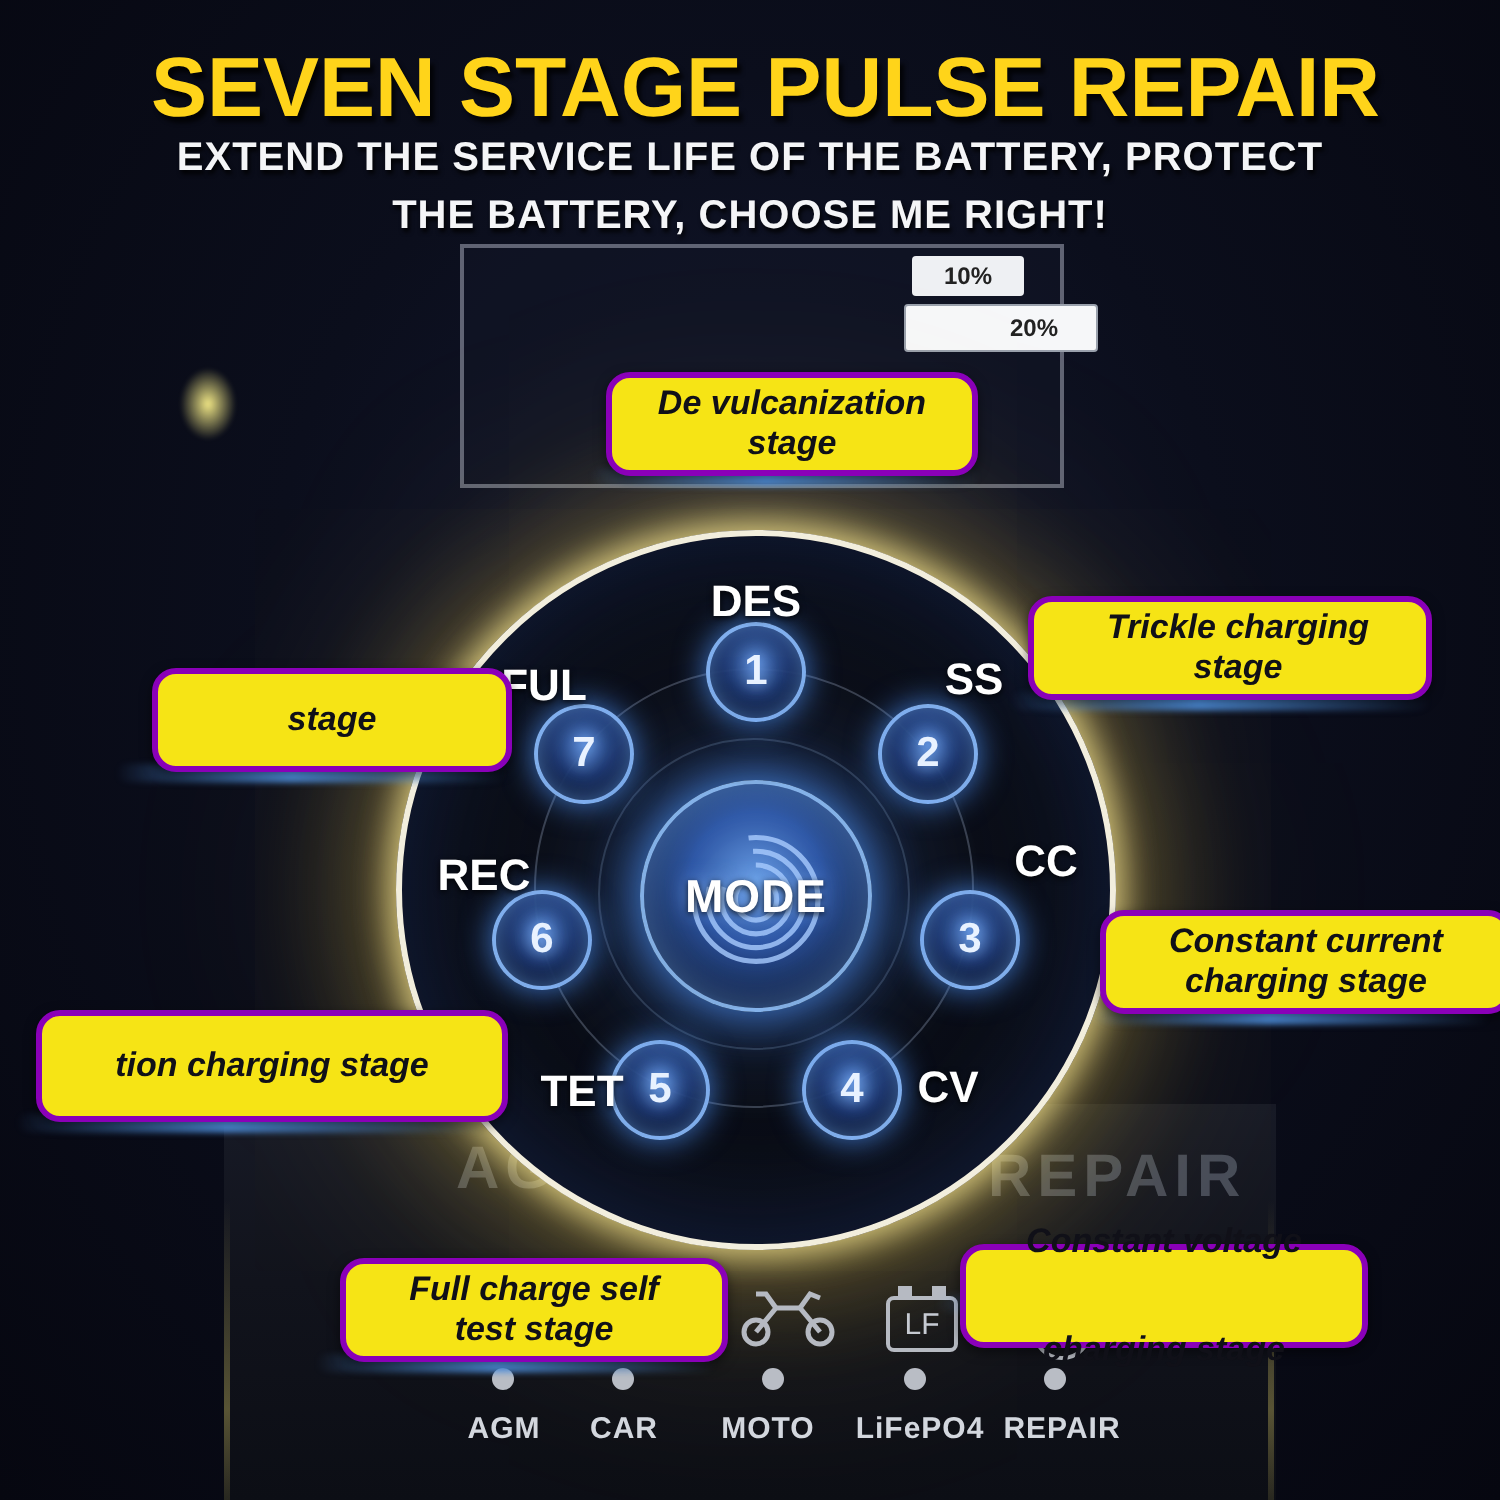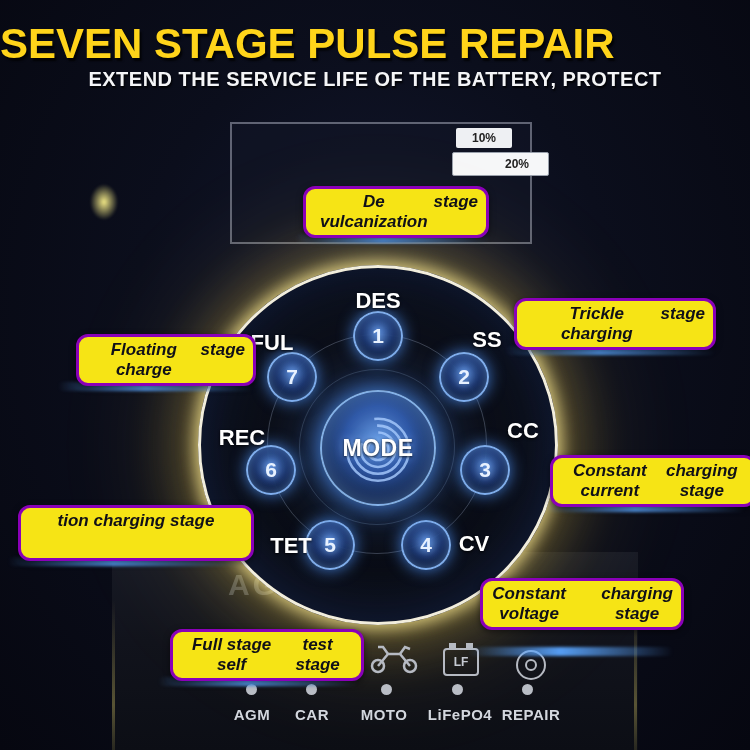--- a/index.html
+++ b/index.html
@@ -1,20 +1,20 @@
 <!DOCTYPE html>
 <html><head>
 <meta charset="utf-8">
 <style>
   html,body {margin:0; padding:0; background:#000;}
   .stage {position:relative; width:750px; height:750px; overflow:hidden;
     background:radial-gradient(ellipse at 50% 42%, #131830 0%, #0b0e1c 45%, #060710 100%);
     font-family:"Liberation Sans", sans-serif;}
 
-  .title {position:absolute; top:20px; left:0; width:690px; text-align:left;
+  .title {position:absolute; top:20px; left:0; width:690px; text-align:right;
     font-size:42px; font-weight:800; color:#ffd41a; letter-spacing:0;
     text-shadow:2px 3px 2px rgba(0,0,0,0.75); z-index:7;}
   .sub {position:absolute; left:0; width:750px; text-align:center; font-size:20px;
     font-weight:700; letter-spacing:0.5px; color:#f4f5f7;
     text-shadow:1px 2px 2px rgba(0,0,0,0.85); z-index:7;}
   .sub1 {top:68px;} .sub2 {top:97px;}
 
   .screen {position:absolute; left:230px; top:122px; width:298px; height:118px;
     border:2px solid rgba(195,200,215,0.45); background:rgba(18,22,38,0.55); z-index:1;}
   .readout {position:absolute; background:#eef0f3; color:#222; font-size:12px;
@@ -56,47 +56,48 @@
     background:radial-gradient(circle at 50% 42%, rgba(105,160,235,0.95) 0%, rgba(50,95,180,0.9) 38%, rgba(14,28,62,0.97) 72%, rgba(6,12,30,1) 100%);
     border:2px solid rgba(150,200,255,0.85);
     box-shadow:0 0 26px rgba(80,150,255,0.85), 0 0 60px rgba(60,120,230,0.4), inset 0 0 20px rgba(120,180,255,0.55);
     z-index:4; display:flex; align-items:center; justify-content:center;}
   .fp {position:absolute; width:86px; height:86px; opacity:0.8;}
   .mode-text {position:relative; color:#fff; font-size:23px; font-weight:800; letter-spacing:0.5px;
     text-shadow:0 1px 3px rgba(0,0,0,0.85), 0 0 10px rgba(140,190,255,0.7); z-index:1;}
 
   .callout {position:absolute; background:#f6e415; border:3px solid #8a00b8; border-radius:12px;
     padding:3px 8px; font-style:italic; font-weight:700; font-size:17px; color:#101018;
-    text-align:center; line-height:1.18; z-index:6; display:flex; flex-direction:row;
+    text-align:center; line-height:1.18; z-index:6; display:flex; flex-direction:column;
     justify-content:center; box-shadow:0 2px 6px rgba(0,0,0,0.5);}
   .streak {position:absolute; height:9px; border-radius:5px; z-index:5; filter:blur(1.5px);
     background:linear-gradient(90deg, rgba(60,140,255,0) 0%, rgba(90,165,255,0.95) 45%, rgba(60,140,255,0) 100%);}
 
   .moto-icon {position:absolute; left:368px; top:640px; z-index:2;}
   .batt-icon {position:absolute; left:443px; top:648px; width:32px; height:24px;
     border:2px solid #b6bac2; border-radius:4px; z-index:2; display:flex; align-items:center; justify-content:center;}
   .batt-icon::before, .batt-icon::after {content:""; position:absolute; top:-7px; width:7px; height:5px; background:#b6bac2;}
   .batt-icon::before {left:4px;} .batt-icon::after {right:4px;}
-  .batt-label {color:#c6cad2; font-size:12px; font-weight:700;}
+  .batt-label {color:#c6cad2; font-size:15px; font-weight:400;}
   .repair-icon {position:absolute; left:516px; top:650px; width:26px; height:26px;
     border:2px solid #b6bac2; border-radius:50%; z-index:2;}
   .repair-icon::before {content:""; position:absolute; left:7px; top:7px; width:8px; height:8px;
     border:2px solid #b6bac2; border-radius:50%;}
 
   .dot {position:absolute; width:11px; height:11px; border-radius:50%; background:#b9bdc5; top:684px; z-index:2;}
   .mode-name {position:absolute; transform:translateX(-50%); top:706px; color:#d3d7de;
     font-size:15px; font-weight:700; letter-spacing:0.5px; z-index:2;}
 </style>
 </head>
 <body>
 
 <div class="stage">
 
   <div class="title">SEVEN STAGE PULSE REPAIR</div>
   <div class="sub sub1">EXTEND THE SERVICE LIFE OF THE BATTERY, PROTECT</div>
+  <div class="sub sub2">THE BATTERY, CHOOSE ME RIGHT!</div>
 
   <div class="screen">
     <div class="readout r1">10%</div>
     <div class="readout r2">20%</div>
   </div>
   <div class="corner-glow"></div>
 
   <div class="device-panel"></div>
   <div class="panel-edge edge-l"></div>
   <div class="panel-edge edge-r"></div>
@@ -153,44 +154,43 @@
   </div>
   <div class="streak" style="left:295px; top:234px; width:195px;"></div>
 
   <div class="callout" style="left:514px; top:298px; width:172px; height:40px;padding-left:16px;">
     <span>Trickle charging</span>
     <span>stage</span>
   </div>
   <div class="streak" style="left:505px; top:346px; width:210px;"></div>
 
   <div class="callout" style="left:76px; top:334px; width:158px; height:40px;">
-    <span>Floating charge</span>
     <span>stage</span>
   </div>
   <div class="streak" style="left:58px; top:382px; width:195px;"></div>
 
   <div class="callout" style="left:550px; top:455px; width:184px; height:40px;">
     <span>Constant current</span>
     <span>charging stage</span>
   </div>
   <div class="streak" style="left:545px; top:503px; width:200px;"></div>
 
   <div class="callout" style="left:18px; top:505px; width:214px; height:44px;">
     <span>tion charging stage</span>
   </div>
   <div class="streak" style="left:8px; top:557px; width:235px;"></div>
 
-  <div class="callout" style="left:480px; top:578px; width:182px; height:40px;gap:34px;">
+  <div class="callout" style="left:480px; top:622px; width:182px; height:40px;gap:34px;">
     <span>Constant voltage</span>
     <span>charging stage</span>
   </div>
   <div class="streak" style="left:468px; top:647px; width:205px;"></div>
 
   <div class="callout" style="left:170px; top:629px; width:172px; height:40px;">
-    <span>Full stage self</span>
+    <span>Full charge self</span>
     <span>test stage</span>
   </div>
   <div class="streak" style="left:158px; top:677px; width:200px;"></div>
 
   <svg class="moto-icon" width="52" height="34" viewBox="0 0 52 34">
     <circle cx="10" cy="26" r="6" stroke="#b6bac2" stroke-width="2.5" fill="none"></circle>
     <circle cx="42" cy="26" r="6" stroke="#b6bac2" stroke-width="2.5" fill="none"></circle>
     <path d="M10 26 L20 14 L32 14 L42 26" stroke="#b6bac2" stroke-width="2.5" fill="none"></path>
     <path d="M20 14 L15 7 L10 7" stroke="#b6bac2" stroke-width="2.5" fill="none"></path>
     <path d="M32 14 L37 7 L42 9" stroke="#b6bac2" stroke-width="2.5" fill="none"></path>

